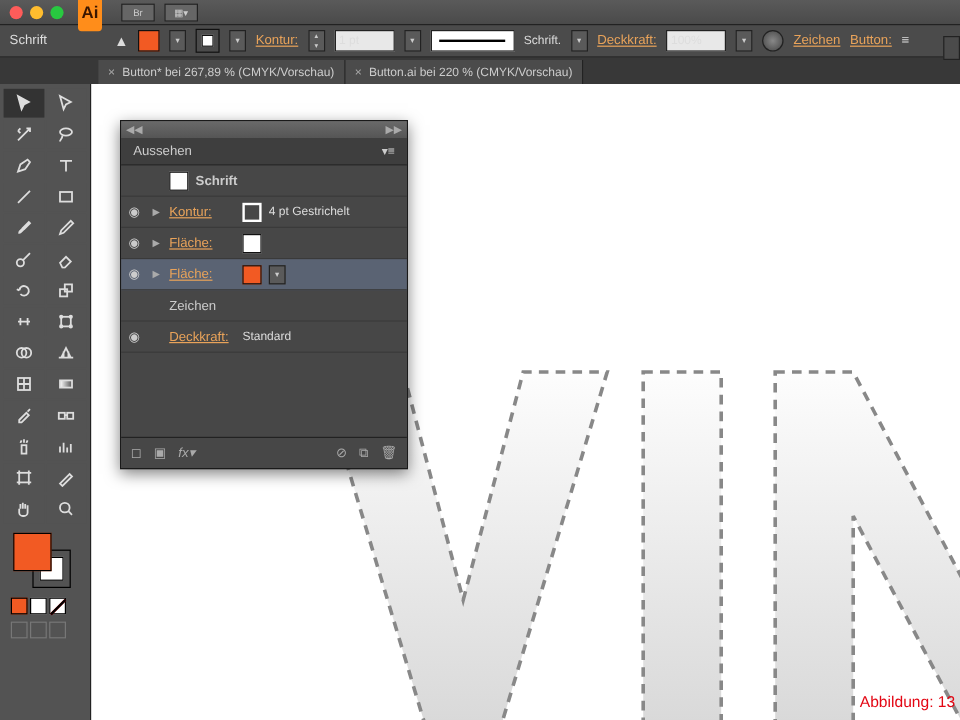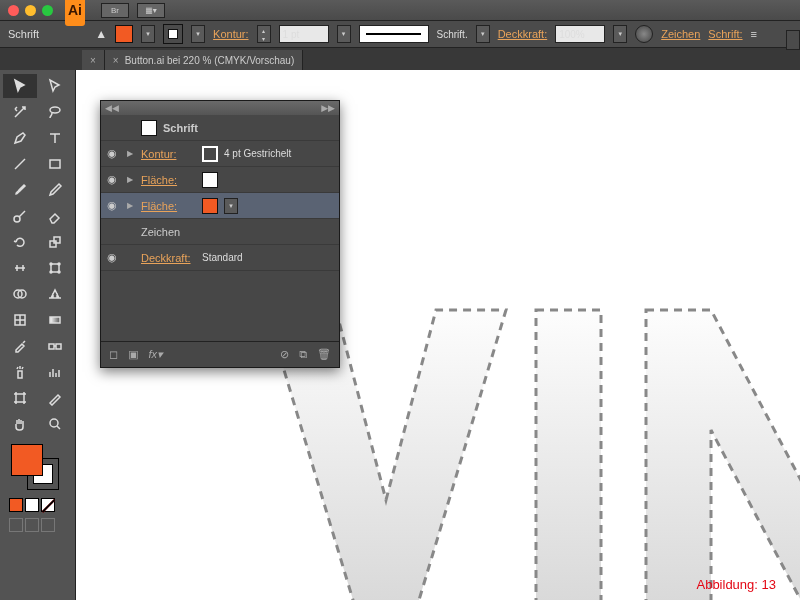--- a/index.html
+++ b/index.html
@@ -37,21 +37,21 @@
 .bigswatch{position:absolute;width:32px;height:32px;border:1px solid #000}
 .bigswatch.f{background:#f25a23;top:0;left:8px;z-index:2}
 .bigswatch.s{background:#535353;top:14px;left:24px;display:flex;align-items:center;justify-content:center}
 .bigswatch.s::after{content:"";width:18px;height:18px;background:#fff;border:1px solid #000}
 .minisw{display:flex;gap:2px;margin-top:4px;padding:0 6px}
 .minisw div{width:14px;height:14px;border:1px solid #000}
 .canvas{flex:1;background:#fff;position:relative;overflow:hidden}
 .vinyl{position:absolute;bottom:-30px;left:170px;width:700px;height:350px}
 .vinyl svg{width:100%;height:100%}
 .vinyl path{fill:url(#lg);stroke:#888;stroke-width:3;stroke-dasharray:8 6}
-.caption{position:absolute;bottom:8px;right:24px;color:#e30613;font-size:13px}
+.caption{position:absolute;bottom:8px;right:4px;color:#e30613;font-size:13px}
 .panel{position:absolute;top:100px;left:100px;width:240px;background:#535353;border:1px solid #1a1a1a;box-shadow:0 4px 12px rgba(0,0,0,.5);font-size:11px;color:#ccc}
 .panel-hdr{height:14px;background:linear-gradient(#6a6a6a,#555);display:flex;justify-content:space-between;align-items:center;padding:0 4px;font-size:9px;color:#aaa}
 .panel-tab{background:#3e3e3e;padding:5px 10px;display:flex;justify-content:space-between;align-items:center;border-bottom:1px solid #222}
 .panel-body{background:#474747}
 .prow{display:flex;align-items:center;height:26px;padding:0 6px;gap:6px;border-bottom:1px solid #3a3a3a}
 .prow.sel{background:#5a6373}
 .prow .eye{width:14px;color:#ccc;font-size:11px}
 .prow .tri{width:8px;color:#aaa;font-size:8px}
 .prow .nm{flex:0 0 55px}
 .prow .nm.link{color:#e9a35a;text-decoration:underline}
@@ -93,28 +93,29 @@
   <div class="numin">1 pt</div>
   <div class="dd">▾</div>
   <div class="brushprev"></div>
   <span style="font-size:10px">Schrift.</span>
   <div class="dd">▾</div>
   <span class="linklbl">Deckkraft:</span>
   <div class="numin">100%</div>
   <div class="dd">▾</div>
   <div class="circ"></div>
   <span class="linklbl">Zeichen</span>
-  <span class="linklbl">Schrift:</span>
+  <span class="linklbl">Button:</span>
   <span>≡</span>
   <div class="sidestrip"></div>
 </div>
 
 <div class="tabbar">
   <div class="doctab">
     <span class="x">×</span>
+    <span>Button* bei 267,89 % (CMYK/Vorschau)</span>
   </div>
   <div class="doctab">
     <span class="x">×</span>
     <span>Button.ai bei 220 % (CMYK/Vorschau)</span>
   </div>
 </div>
 
 <div class="main">
   <div class="toolcol">
     <div class="toolgrid">
@@ -313,20 +314,24 @@
     </div>
     <div class="caption">Abbildung: 13</div>
   </div>
 </div>
 
 <div class="panel">
   <div class="panel-hdr">
       <span>◀◀</span>
       <span>▶▶</span>
     </div>
+  <div class="panel-tab">
+    <span>Aussehen</span>
+    <span style="font-size:10px">▾≡</span>
+  </div>
   <div class="panel-body">
     <div class="prow">
       <span class="eye"></span>
         <span class="tri"></span>
       <div class="psw" style="background:#fff"></div>
       <span class="nm" style="font-weight:bold">Schrift</span>
     </div>
     <div class="prow">
       <span class="eye">◉</span>
       <span class="tri">▶</span>

